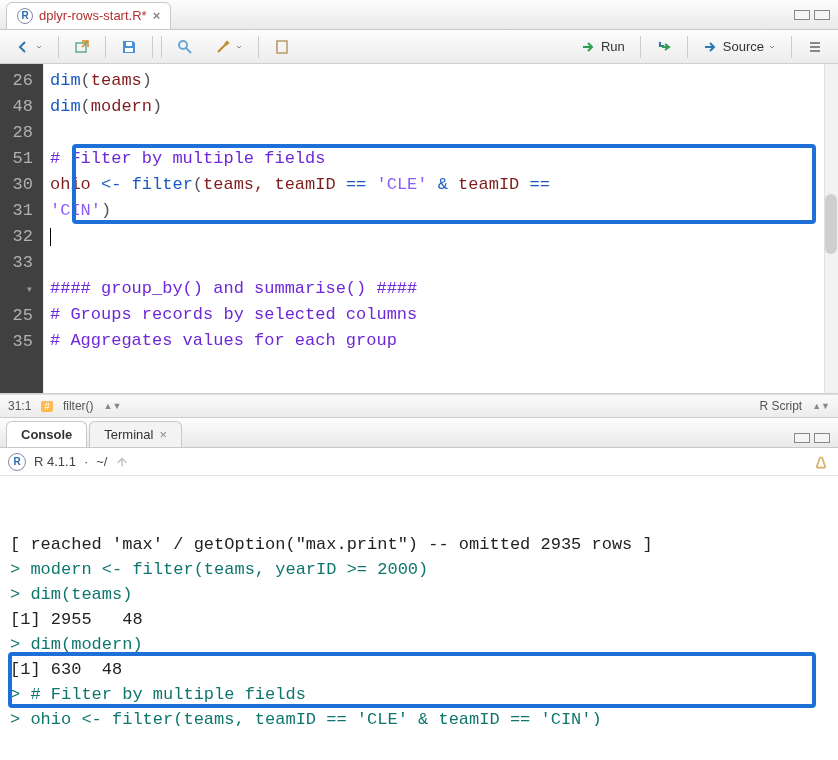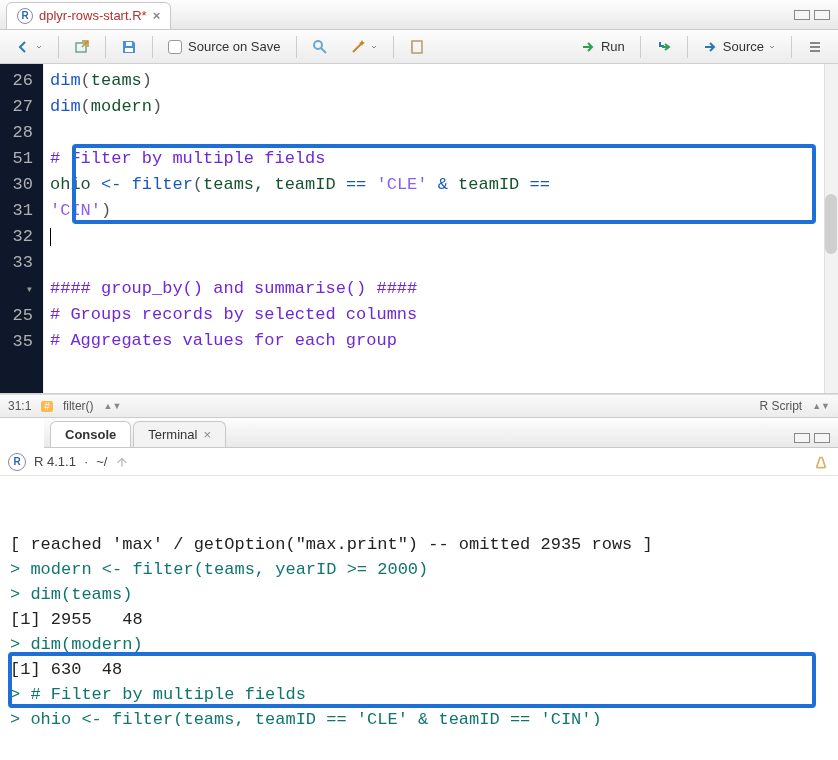--- a/index.html
+++ b/index.html
@@ -59,33 +59,33 @@
   .chk{width:14px;height:14px;border:1px solid #999;border-radius:3px;background:#fff;display:inline-block;}
 
   
   .editor-wrap{position:relative;height:330px;border-bottom:1px solid #d0d0d0;}
   .editor{
     display:flex;height:100%;overflow:hidden;background:#fff;
   }
   .gutter{
     width:44px;text-align:right;color:#b0b0b0;
     padding:4px 10px 12px 0;font-size:17px;line-height:26px;
-    background:#0f172a;border-right:1px solid #eee;
+    background:#404040;border-right:1px solid #eee;
     user-select:none;
   }
   .gutter .fold{color:#999;font-size:12px;}
   .code{
     flex:1;padding:4px 6px;font-size:17px;line-height:26px;white-space:pre;
     overflow:hidden;
   }
   .cm{color:#6d28d9;}   
   .kw{color:#1a58c0;}   
   .op{color:#555;}
   .st{color:#8b5cf6;}   
-  .pl{color:#14532d;}
+  .pl{color:#7f1d1d;}
 
   .hl-box{
     position:absolute;border:4px solid #1f6fd8;border-radius:4px;
     pointer-events:none;
   }
   .hl-editor{left:72px;top:80px;width:744px;height:80px;}
 
   .editor-scroll-track{
     position:absolute;right:0;top:0;width:14px;height:100%;
     background:#f2f2f2;border-left:1px solid #e0e0e0;
@@ -109,21 +109,20 @@
   .statusbar .spacer{flex:1;}
   .statusbar .ud{font-size:9px;color:#888;}
 
   
   .console-tabs{
     display:flex;align-items:flex-end;height:30px;
     background:linear-gradient(#fdfdfd,#e9e9e9);
     border-bottom:1px solid #c8c8c8;
     font-family:"Segoe UI",Arial,sans-serif;font-size:13px;
     padding-left:6px;
-    margin-left:44px;
   }
   .ctab{
     padding:5px 14px;border:1px solid #c8c8c8;border-bottom:none;
     border-top-left-radius:6px;border-top-right-radius:6px;
     background:#f3f3f3;color:#333;margin-right:2px;cursor:pointer;
     display:flex;align-items:center;gap:6px;
   }
   .ctab.active{background:#fff;font-weight:600;}
   .console-tabs .spacer{flex:1;}
 
@@ -183,24 +182,20 @@
   </div>
   <div class="sep"></div>
   <div class="tbtn">
     <svg viewBox="0 0 16 16">
         <path d="M2 2h10l2 2v10H2z" fill="#4a90d9"></path>
         <rect x="4" y="9" width="8" height="4" fill="#fff"></rect>
         <rect x="5" y="3" width="6" height="4" fill="#fff"></rect>
       </svg>
   </div>
   <div class="sep"></div>
-  <label class="tbtn" style="gap:6px;">
-    <span class="chk"></span>
-    <span>Source on Save</span>
-  </label>
   <div class="sep"></div>
   <div class="tbtn">
     <svg viewBox="0 0 16 16">
         <circle cx="6" cy="6" r="4" fill="none" stroke="#6aa7d6" stroke-width="2"></circle>
         <path d="M9 9l5 5" stroke="#6aa7d6" stroke-width="2"></path>
       </svg>
   </div>
   <div class="tbtn">
     <svg viewBox="0 0 16 16">
         <path d="M3 13 13 3" stroke="#c08a2a" stroke-width="2"></path>
@@ -246,21 +241,21 @@
     <svg viewBox="0 0 16 16">
         <path d="M3 4h10M3 8h10M3 12h10" stroke="#888" stroke-width="2"></path>
       </svg>
   </div>
 </div>
 
 <div class="editor-wrap">
   <div class="editor">
     <div class="gutter" id="gutter">
         <div>26</div>
-        <div>27</div>
+        <div>48</div>
         <div>28</div>
         <div>51</div>
         <div>30</div>
         <div></div>
         <div>31</div>
         <div>32</div>
         <div>33 <span class="fold">▾</span></div>
         <div>25</div>
         <div>35</div>
       </div>

